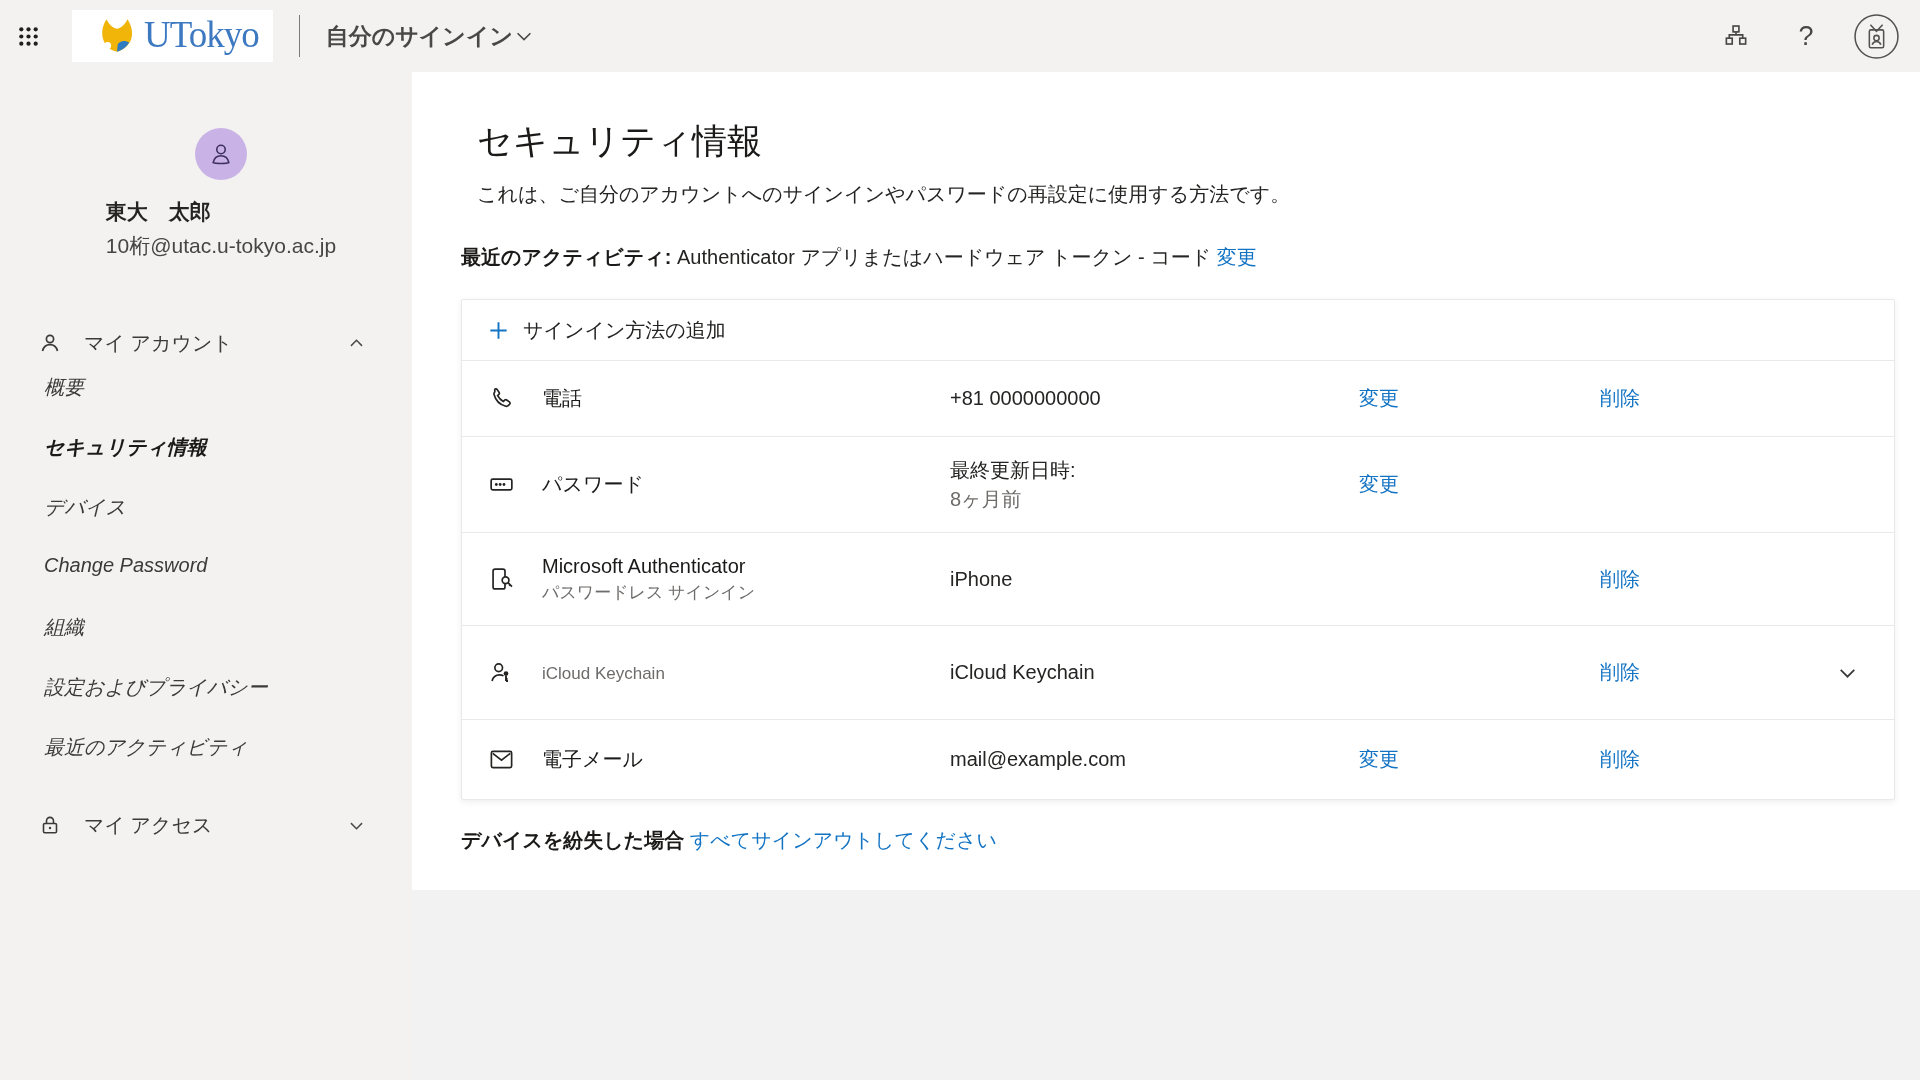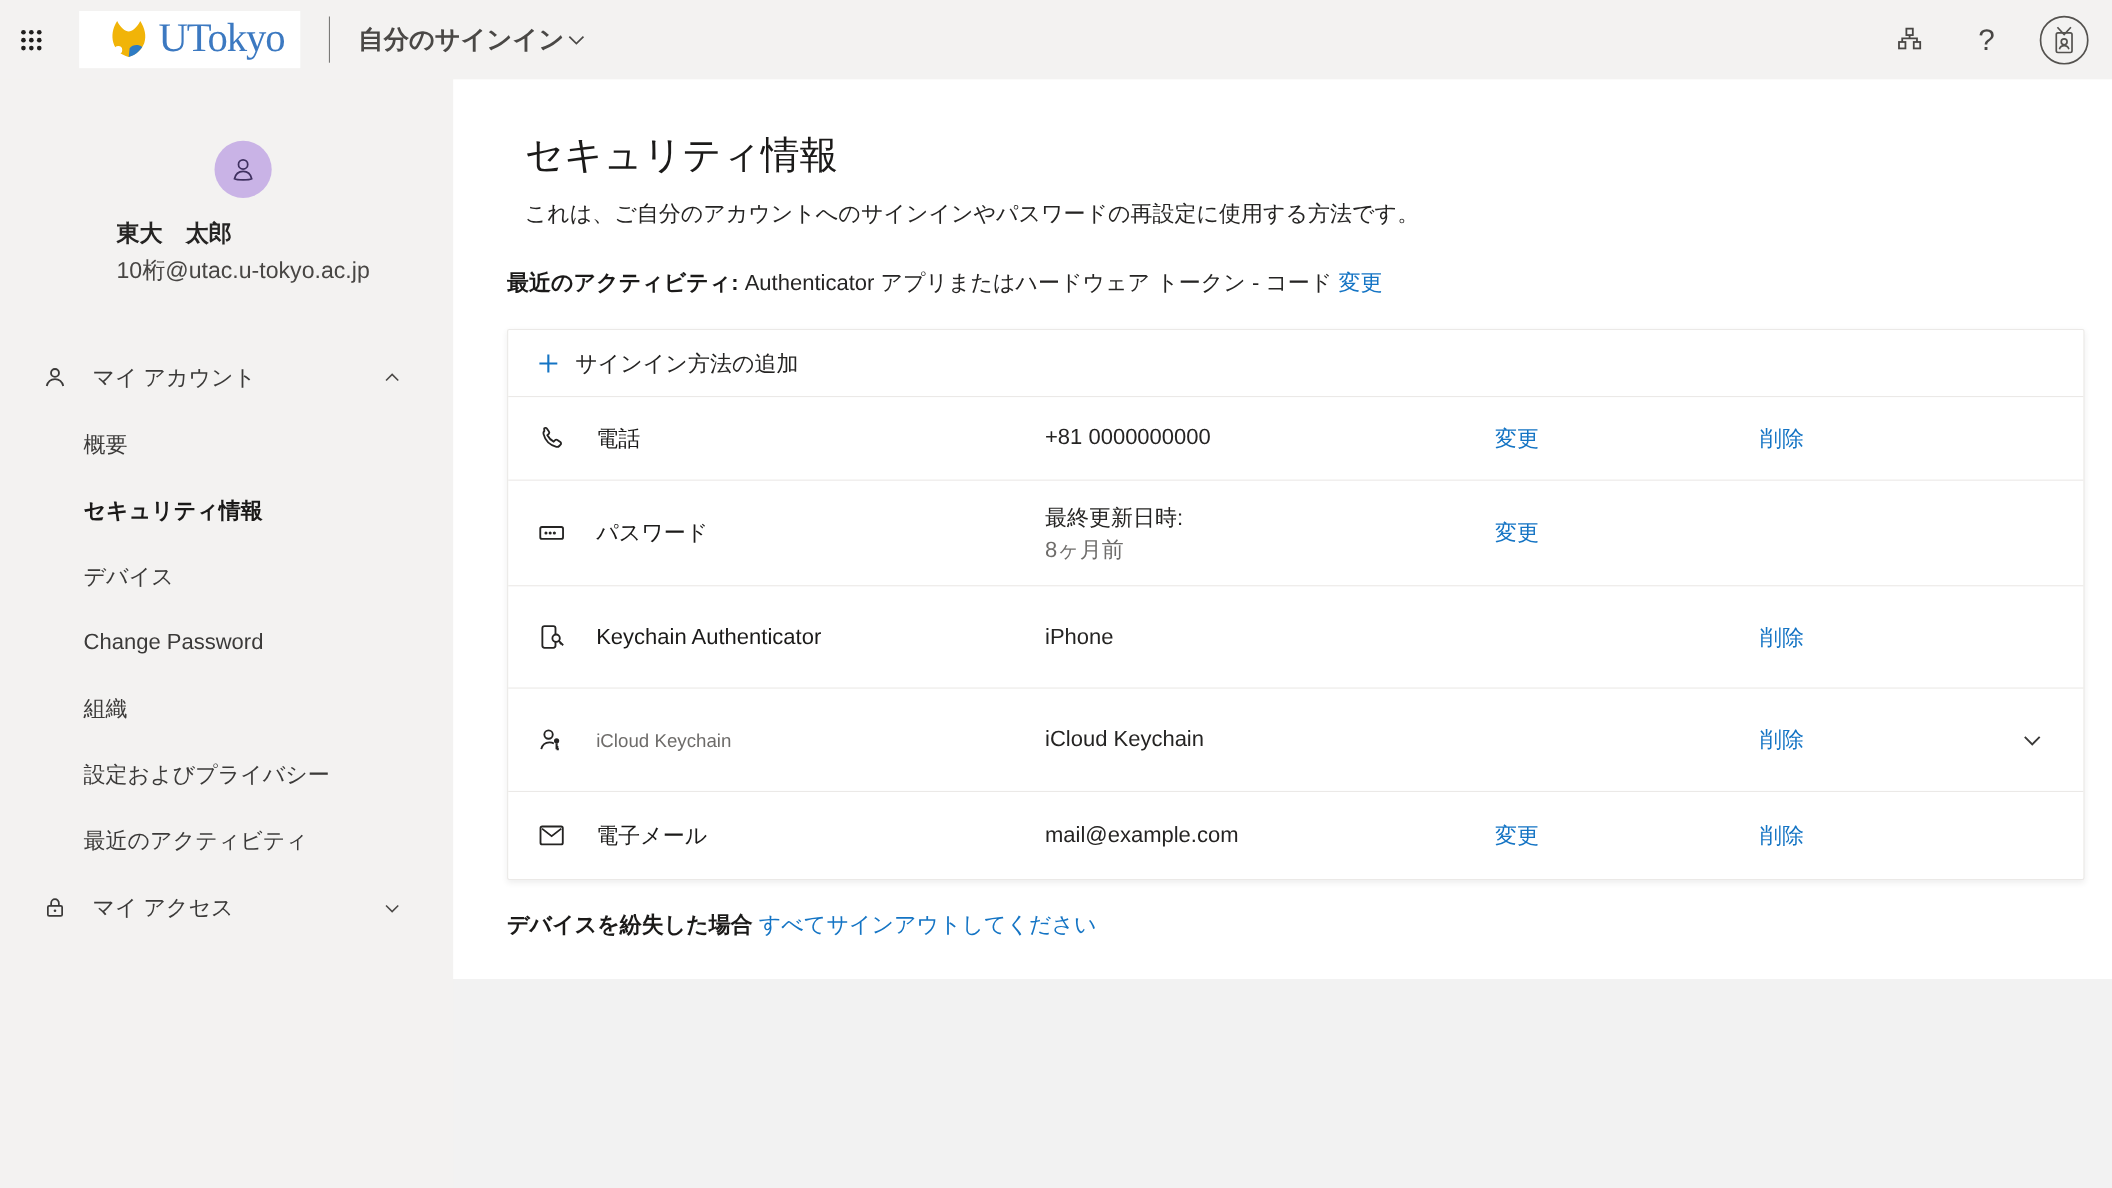--- a/index.html
+++ b/index.html
@@ -28,21 +28,21 @@
   .user-card { display:flex; align-items:center; gap:18px; padding:56px 0 0 30px;flex-direction:column; }
   .avatar { width:52px; height:52px; border-radius:50%; background:#c9b3e6;
     display:flex; align-items:center; justify-content:center; flex:none; }
   .user-name { font-size:21px; font-weight:600; color:#252423; }
   .user-email { font-size:21px; color:#484644; margin-top:6px; }
   .nav { margin-top:52px; }
   .nav-row { height:62px; display:flex; align-items:center; padding-left:38px; cursor:pointer; }
   .nav-row .nicon { width:24px; display:flex; justify-content:center; }
   .nav-label { font-size:20px; color:#3b3a39; margin-left:22px; }
   .nav-chev { margin-left:auto; margin-right:46px; display:flex; }
-  .nav-sub-row { height:60px; display:flex; align-items:center; padding-left:76px; cursor:pointer; }
+  .nav-sub-row { height:60px; display:flex; padding-left:44px; cursor:pointer;font-style:italic; }
   .nav-sub-label { font-size:20px; color:#3b3a39; }
   .nav-sub-row.selected .nav-sub-label { font-weight:700; color:#1b1a19; }
 
   
   .content { position:absolute; left:412px; top:72px; width:1508px; height:818px;
     background:#ffffff; padding:46px 25px 0 49px; }
   .page-title { font-size:35px; font-weight:400; color:#1b1a19; margin-left:16px; }
   .page-subtitle { font-size:20px; color:#252423; margin:16px 0 0 16px; }
   .default-line { margin-top:36px; font-size:20px; color:#252423; }
   .default-label { font-weight:700; color:#1b1a19; }
@@ -266,21 +266,22 @@
 
     <div class="mrow h93">
       <span class="icell">
         <svg width="27" height="27" viewBox="0 0 24 24" fill="none" stroke="#252423" stroke-width="1.5">
           <rect x="4.5" y="2.8" width="10.6" height="17.6" rx="1.8"></rect>
           <circle cx="15.6" cy="12.6" r="3" fill="#ffffff"></circle>
           <path d="M17.8 14.8l3.5 3.5M20 16.1l-1.3 1.3"></path>
         </svg>
       </span>
       <span>
-        <span class="m-name" style="display:block">Keychain Authenticator</span>
+        <span class="m-name" style="display:block">Microsoft Authenticator</span>
+        <span class="m-sub" style="display:block">パスワードレス サインイン</span>
       </span>
       <span class="m-detail">iPhone</span>
       <span></span>
       <a class="link m-action">削除</a>
       <span></span>
     </div>
 
     <div class="mrow h94">
       <span class="icell">
         <svg width="27" height="27" viewBox="0 0 24 24" fill="none" stroke="#252423" stroke-width="1.5">

